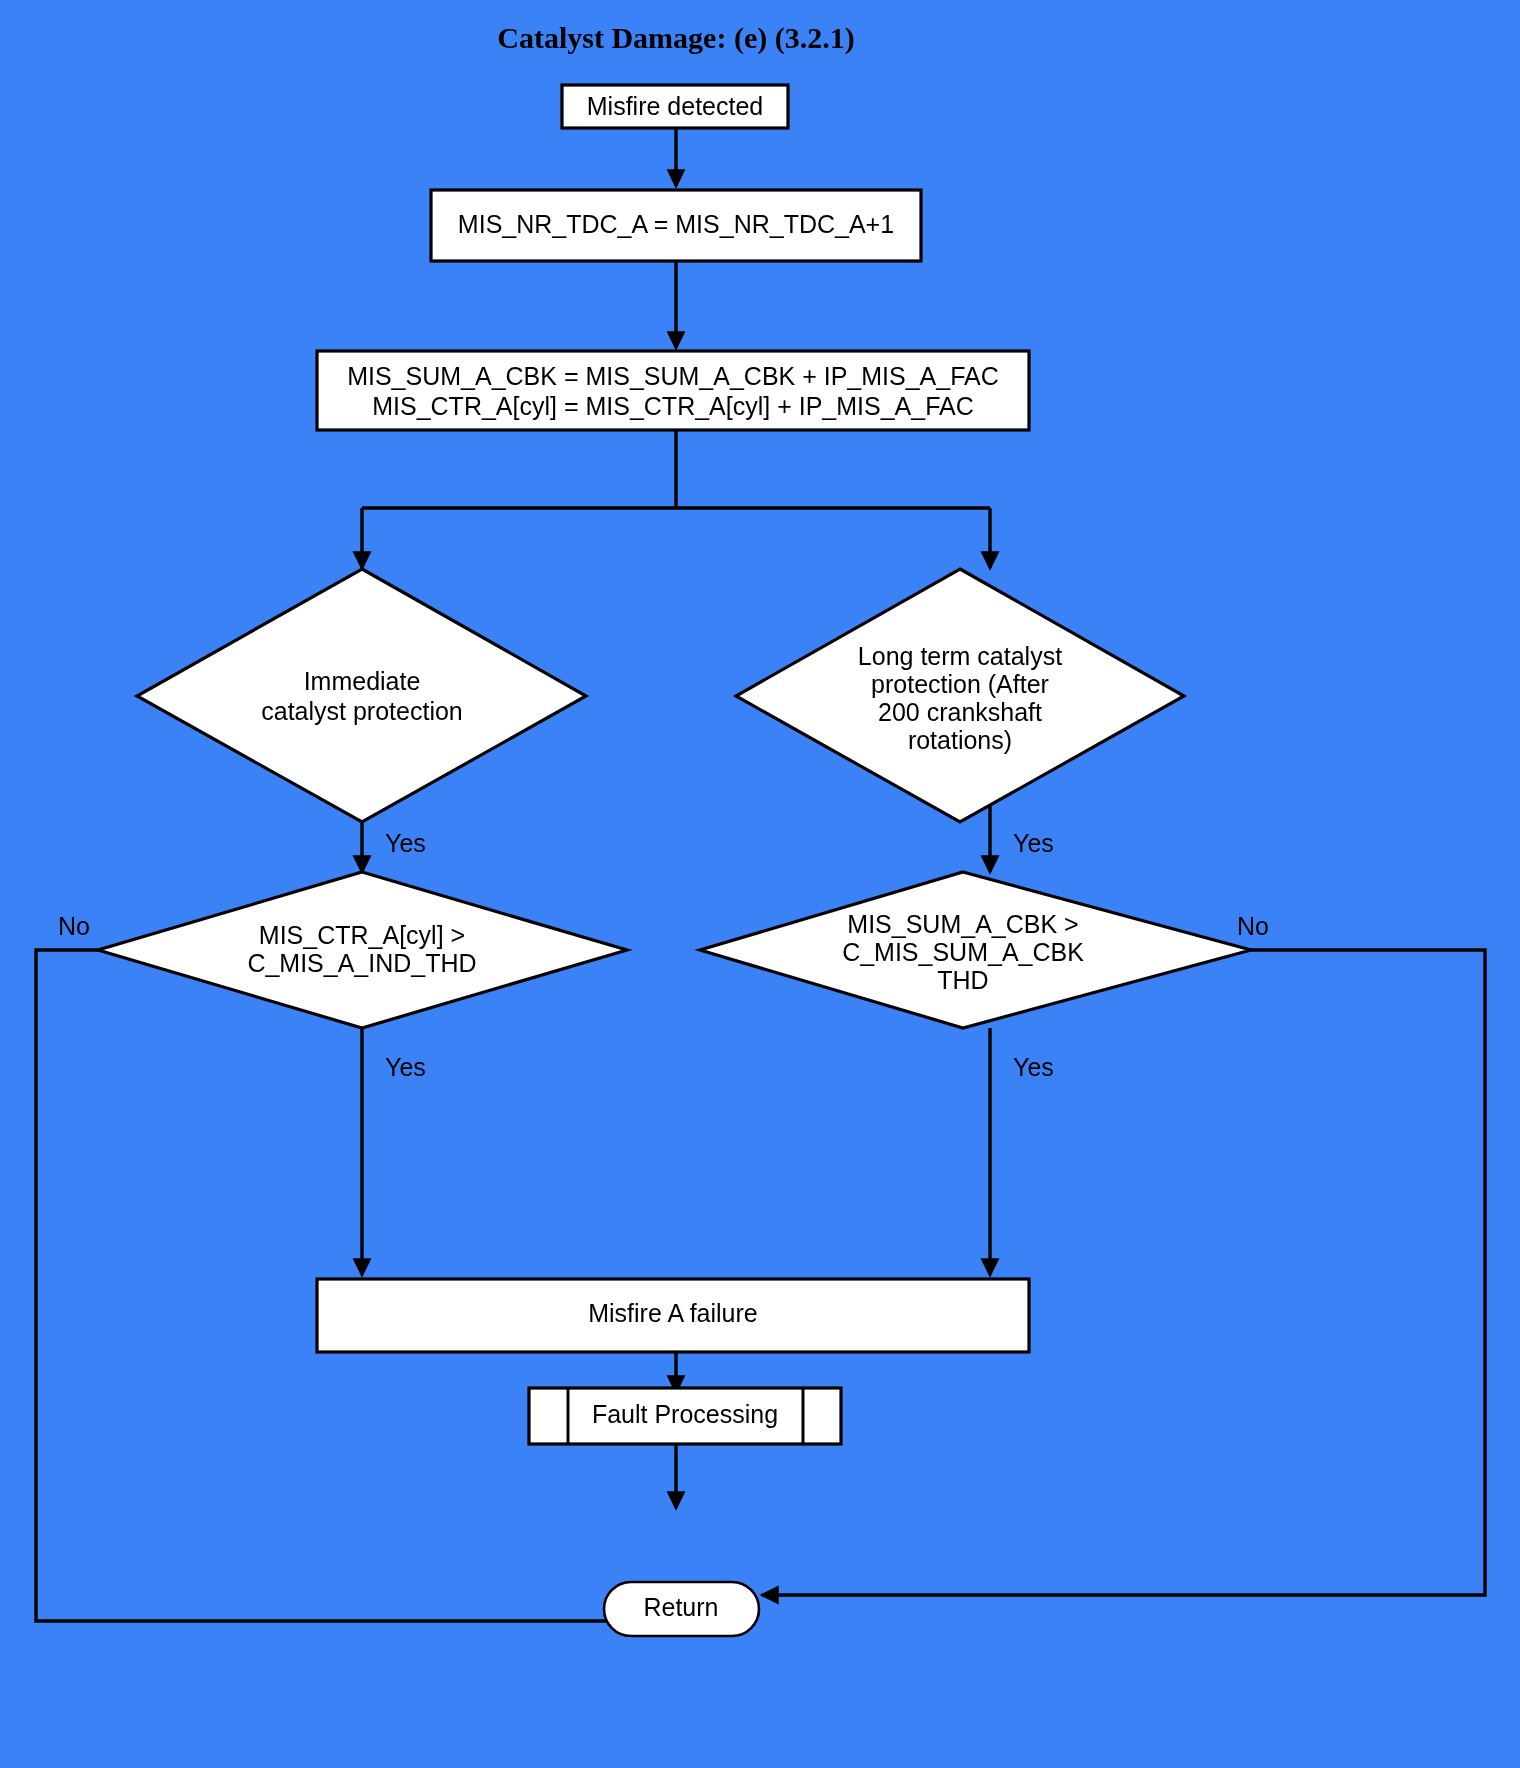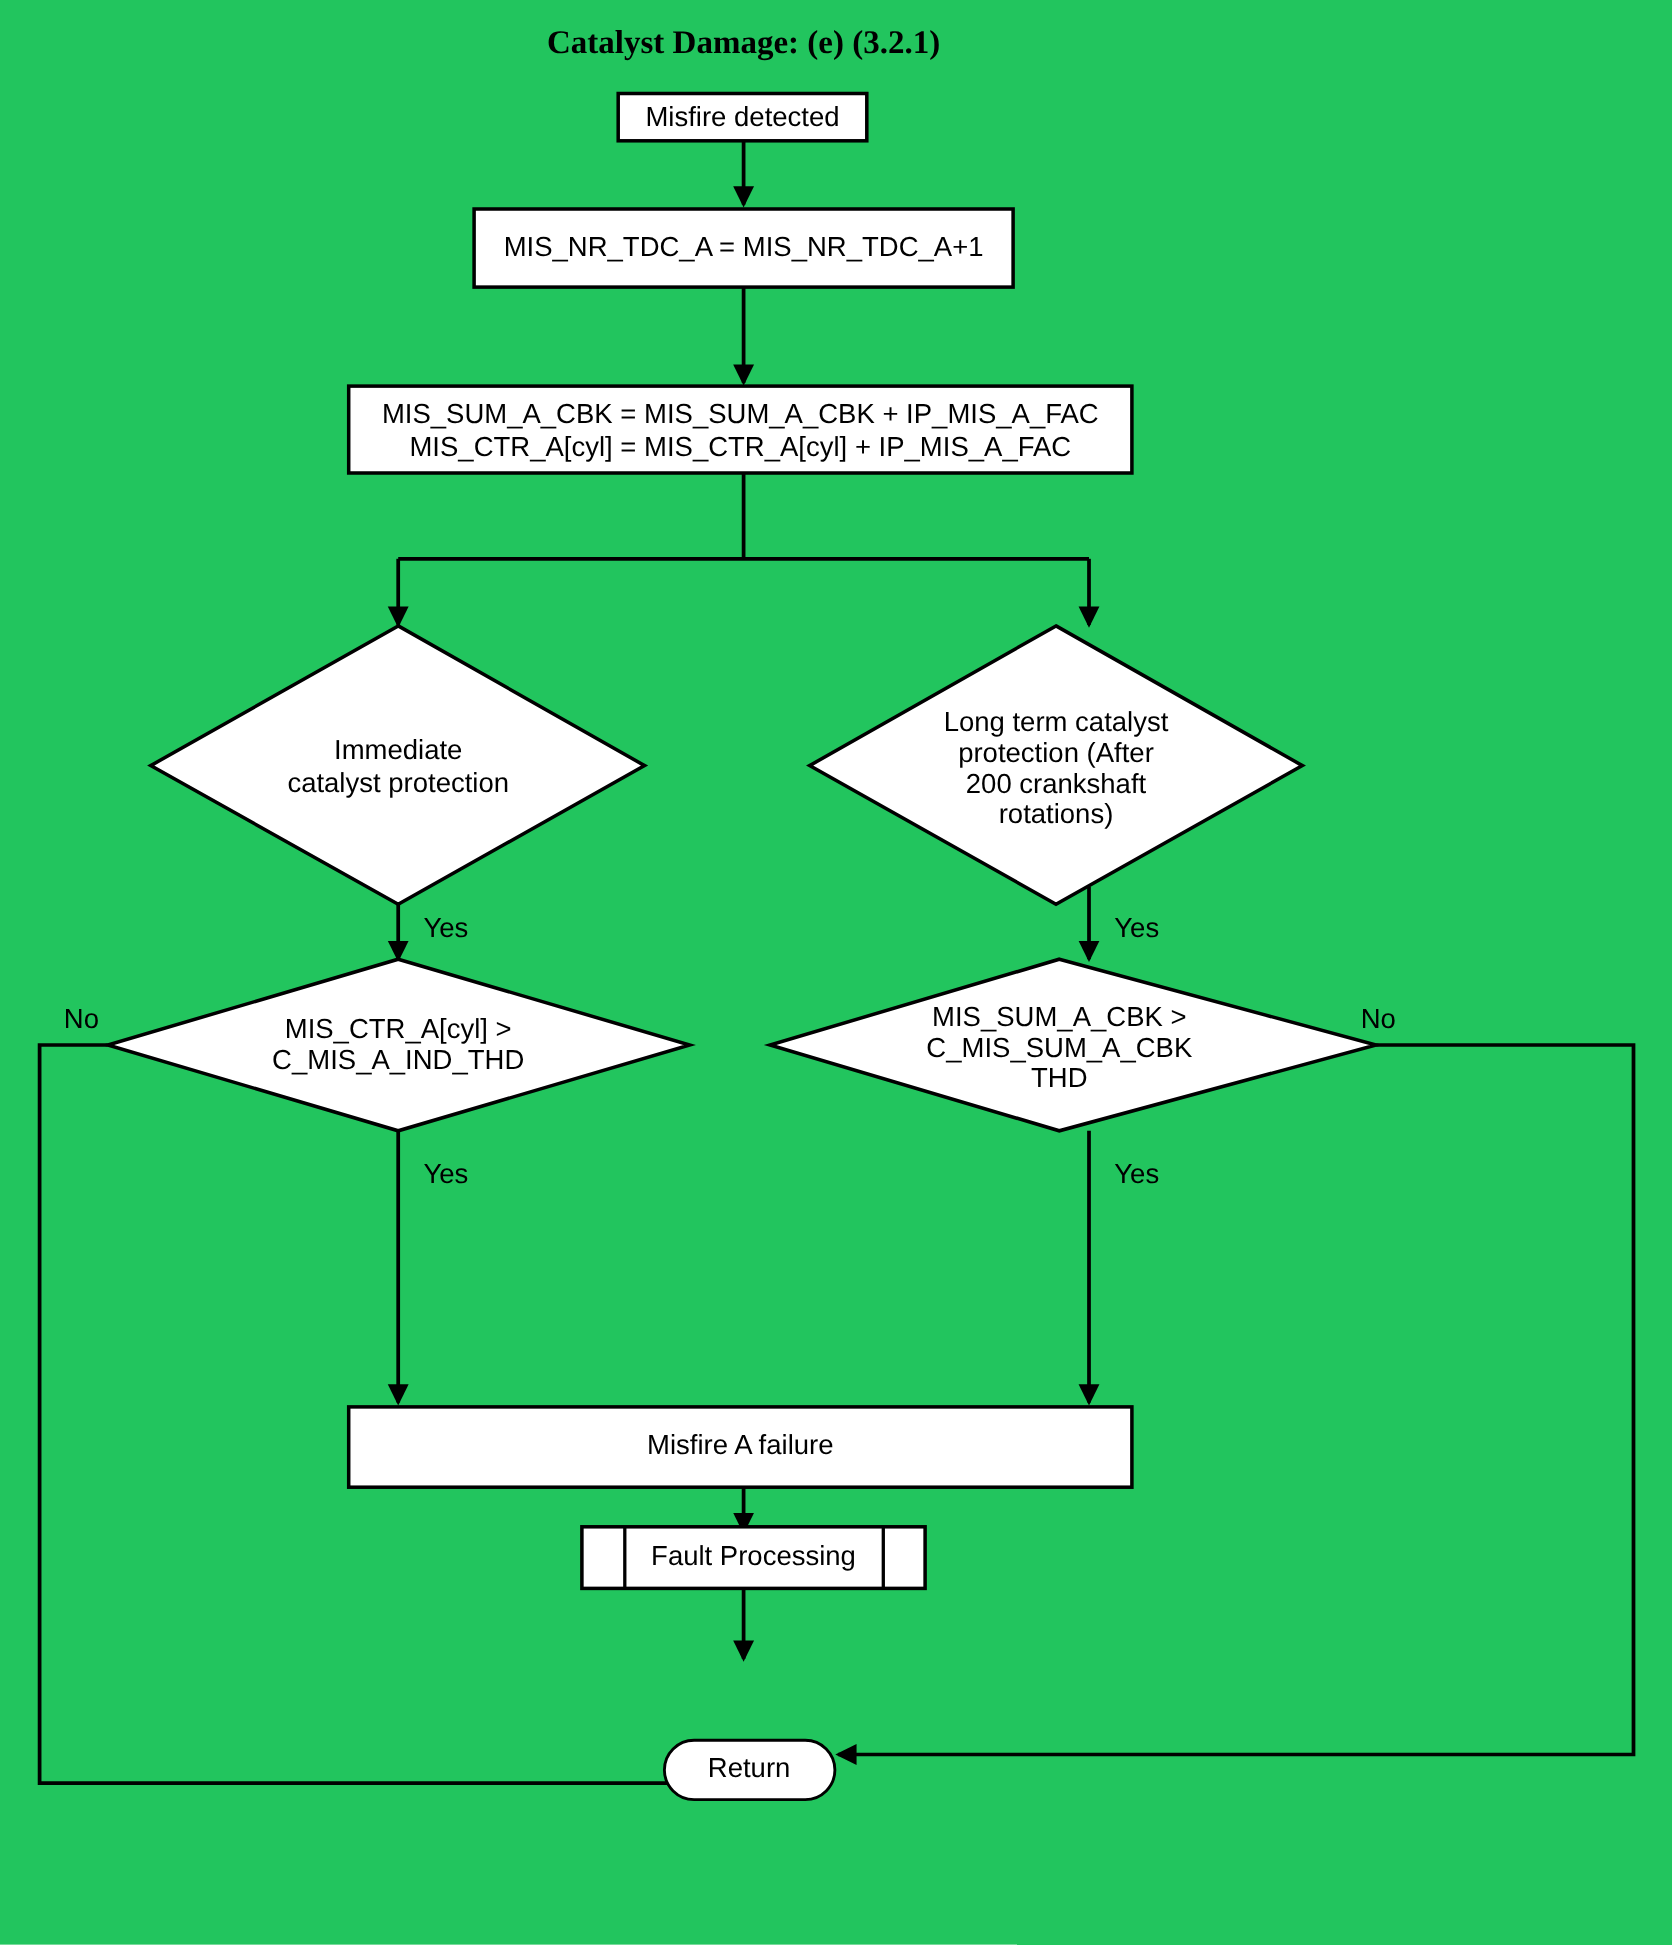--- a/index.html
+++ b/index.html
@@ -10,21 +10,21 @@
   body {
     width: 1520px;
     height: 1768px;
     font-family: "Liberation Sans", sans-serif;
     overflow: hidden;
   }
   #flow-root {
     position: relative;
     width: 1520px;
     height: 1768px;
-    background: #22c55e;
+    background: #3b82f6;
   }
   svg#flow-svg {
     display: block;
     width: 1520px;
     height: 1768px;
   }
   .shape-stroke {
     fill: #ffffff;
     stroke: #000000;
     stroke-width: 3.2;

